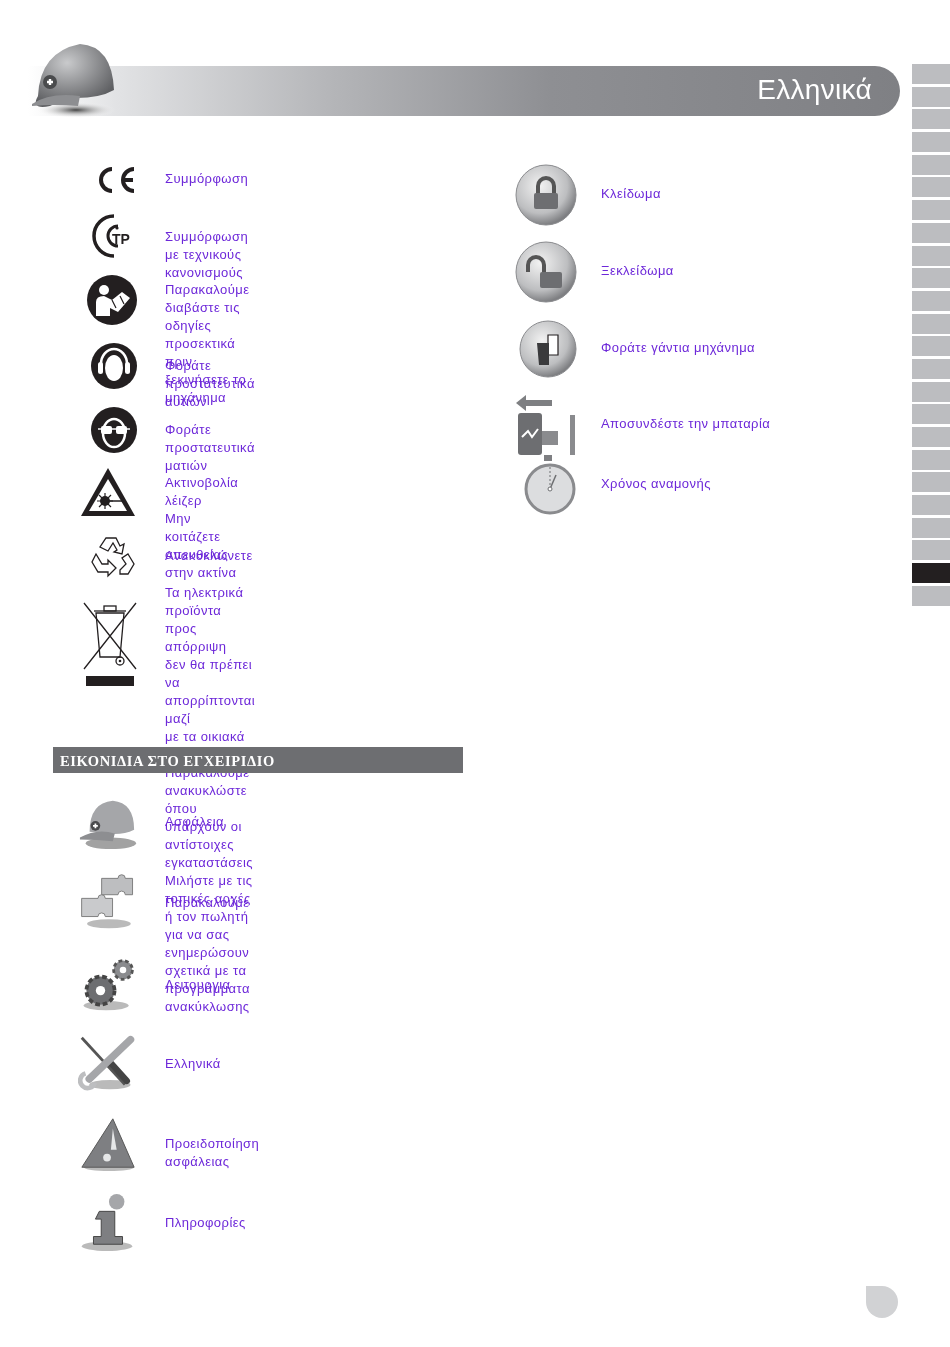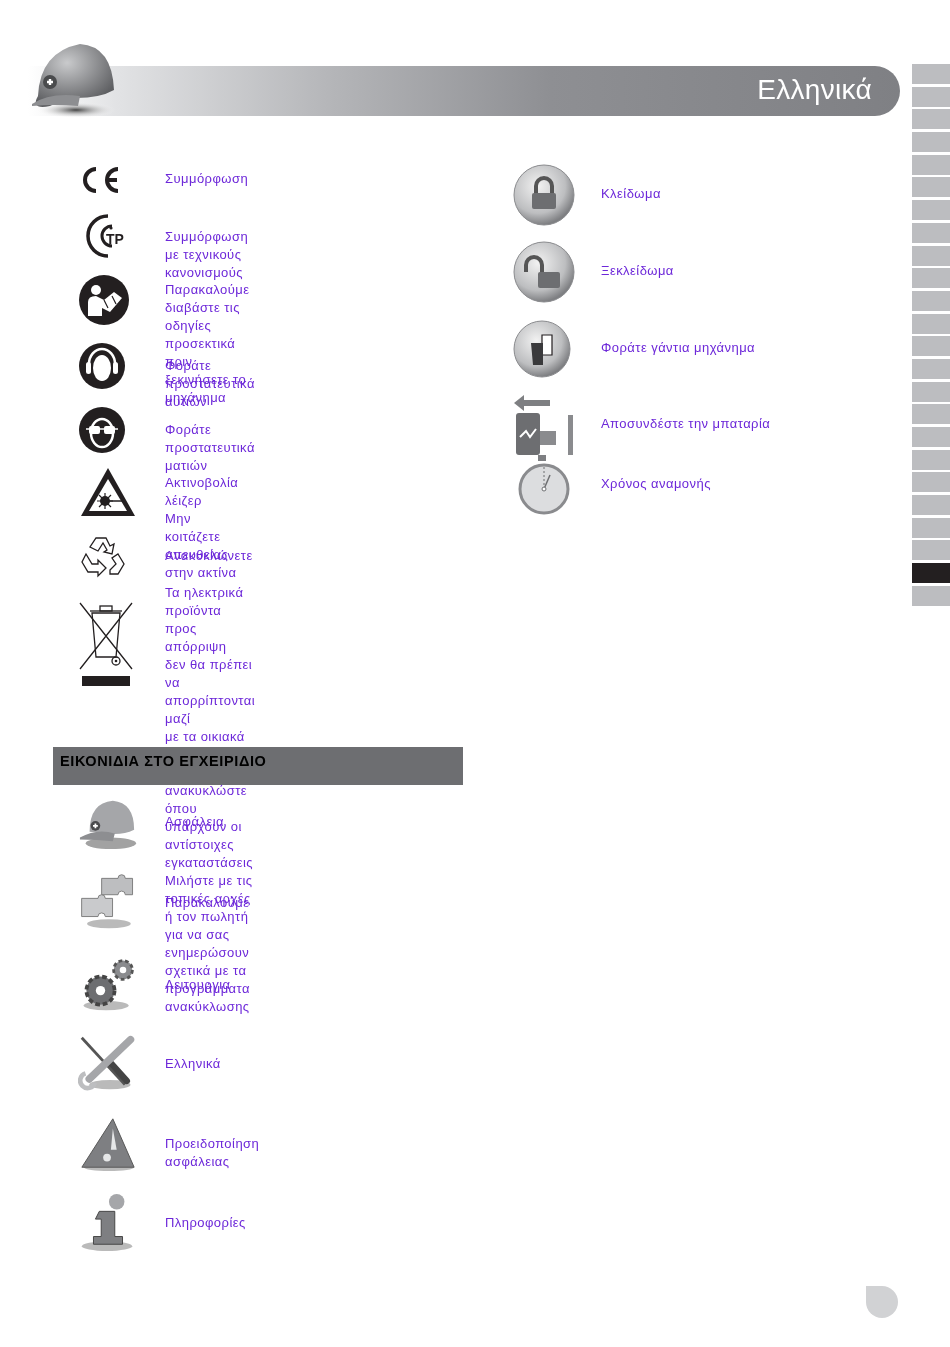--- a/index.html
+++ b/index.html
@@ -14,30 +14,30 @@
                   letter-spacing:0.3px; }
   .helmet-logo { position:absolute; left:20px; top:34px; width:104px; height:88px; }
 
   
   .side-tabs { position:absolute; left:912px; top:64px; width:38px; }
   .side-tab { height:20px; margin-bottom:2.7px; background:#bcbdc0; }
   .side-tab.active { background:#231f20; }
 
   
   .row { position:absolute; display:flex; align-items:center; }
-  .icon-box { width:60px; height:60px; display:flex; align-items:center; justify-content:flex-start; flex-shrink:0; }
+  .icon-box { width:60px; height:60px; display:flex; align-items:center; justify-content:flex-end; flex-shrink:0; }
   .label { font-size:13px; line-height:18px; letter-spacing:0.45px; color:#6d28d9; }
   .left-row { left:78px; }
   .left-row .label { position:absolute; left:87px; white-space:pre-line; }
   .right-row { left:512px; }
   .right-row .label { position:absolute; left:89px; white-space:nowrap;text-align:right; }
 
-  .section-heading { position:absolute; left:53px; top:747px; width:410px; height:38px;
-                     background:#6d6e71; color:#000000; font-weight:bold; font-size:14.5px;
-                     line-height:28px; padding-left:7px; box-sizing:border-box; letter-spacing:0.6px; }
+  .section-heading { position:absolute; left:53px; top:747px; width:410px; height:26px;
+                     background:#6d6e71; color:#ffffff; font-weight:bold; font-size:14.5px;
+                     line-height:28px; padding-left:7px; box-sizing:border-box; letter-spacing:0.6px;font-family:Liberation Serif, serif; }
 
   .page-dot { position:absolute; left:866px; top:1286px; width:32px; height:32px;
               background:#d1d2d4; border-radius:0 50% 50% 50%; }
 </style>
 </head>
 <body>
 
 <div class="banner">
   <span class="banner-title">Ελληνικά</span>
 </div>

